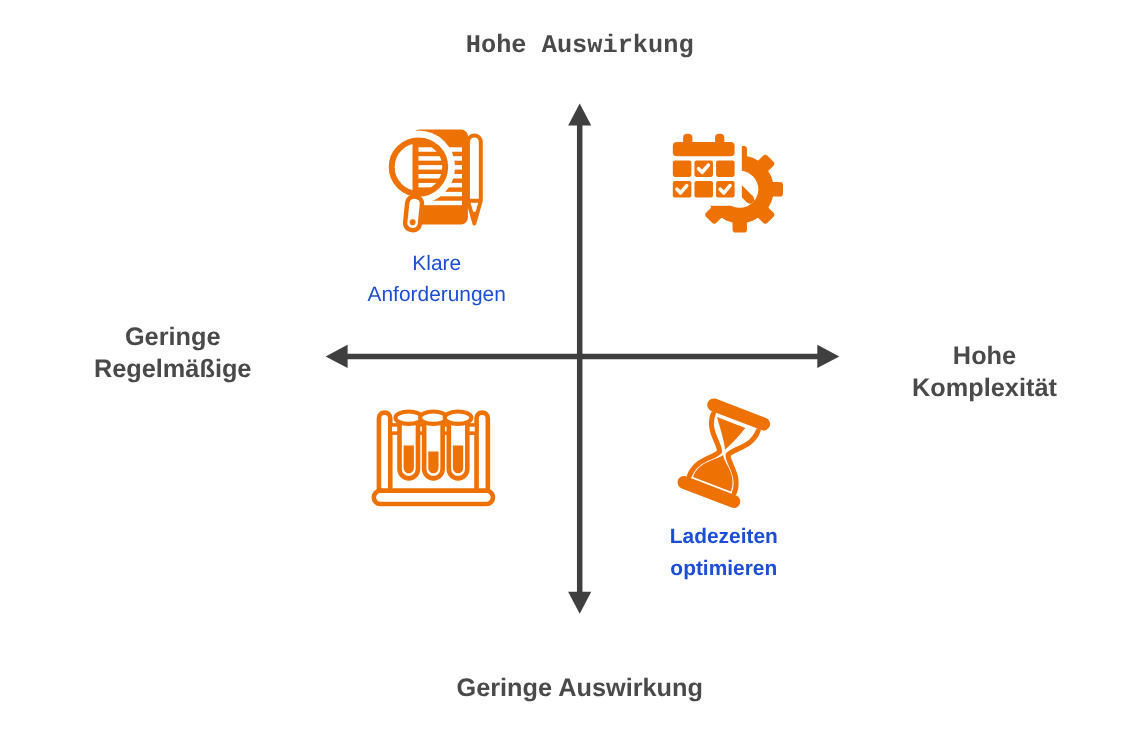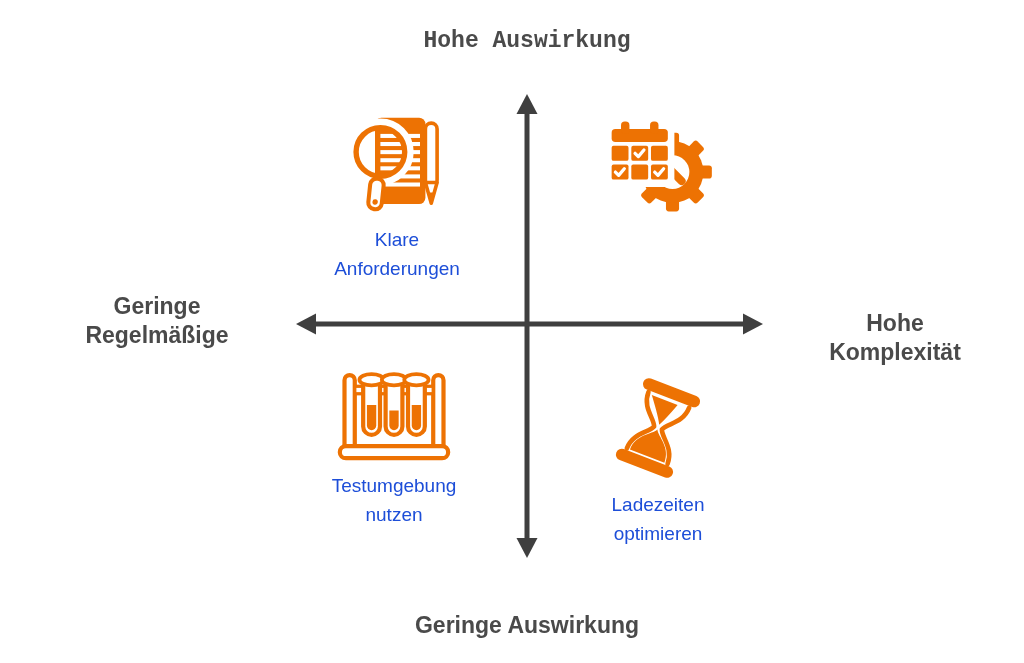--- a/index.html
+++ b/index.html
@@ -150,25 +150,23 @@
         <path d="M53,24 L53,69 A9,9 0 0 0 71,69 L71,24" fill="#ffffff" stroke="#ED7203" stroke-width="4.5"></path>
         <path d="M57,52 L57,68 A5,5 0 0 0 67,68 L67,52 Z" fill="#ED7203"></path>
         <ellipse cx="62" cy="19" rx="13" ry="6" fill="#ffffff" stroke="#ED7203" stroke-width="4"></ellipse>
 
         <path d="M77,24 L77,69 A9,9 0 0 0 95,69 L95,24" fill="#ffffff" stroke="#ED7203" stroke-width="4.5"></path>
         <path d="M81,46 L81,68 A5,5 0 0 0 91,68 L91,46 Z" fill="#ED7203"></path>
         <ellipse cx="86" cy="19" rx="13" ry="6" fill="#ffffff" stroke="#ED7203" stroke-width="4"></ellipse>
       </g>
       <rect x="4" y="90" width="116" height="13" rx="6.5" fill="#ffffff" stroke="#ED7203" stroke-width="4.5"></rect>
     </svg>
-    <div class="q-label">Testumgebung
-nutzen</div>
   </div>
 
-  <div class="quadrant" style="left:547px;top:376px;">
+  <div class="quadrant" style="left:547px;top:360px;font-weight:bold;">
     <svg class="q-icon" width="104" height="104" viewBox="-10 -6 124 124">
       <g transform="rotate(21 52 56)" fill="#ED7203">
         <rect x="16" y="4" width="72" height="14" rx="7"></rect>
         <rect x="16" y="94" width="72" height="14" rx="7"></rect>
         <path d="M26,20 C26,40 44,47 47,56 C44,65 26,72 26,92" fill="none" stroke="#ED7203" stroke-width="5.5" stroke-linecap="round"></path>
         <path d="M78,20 C78,40 60,47 57,56 C60,65 78,72 78,92" fill="none" stroke="#ED7203" stroke-width="5.5" stroke-linecap="round"></path>
         <path d="M31,22 L64,22 C60,34 56,44 52,52 C48,44 38,31 31,22 Z"></path>
         <path d="M52,58 C56,66 74,72 74,92 L30,92 C30,72 48,66 52,58 Z"></path>
       </g>
     </svg>

